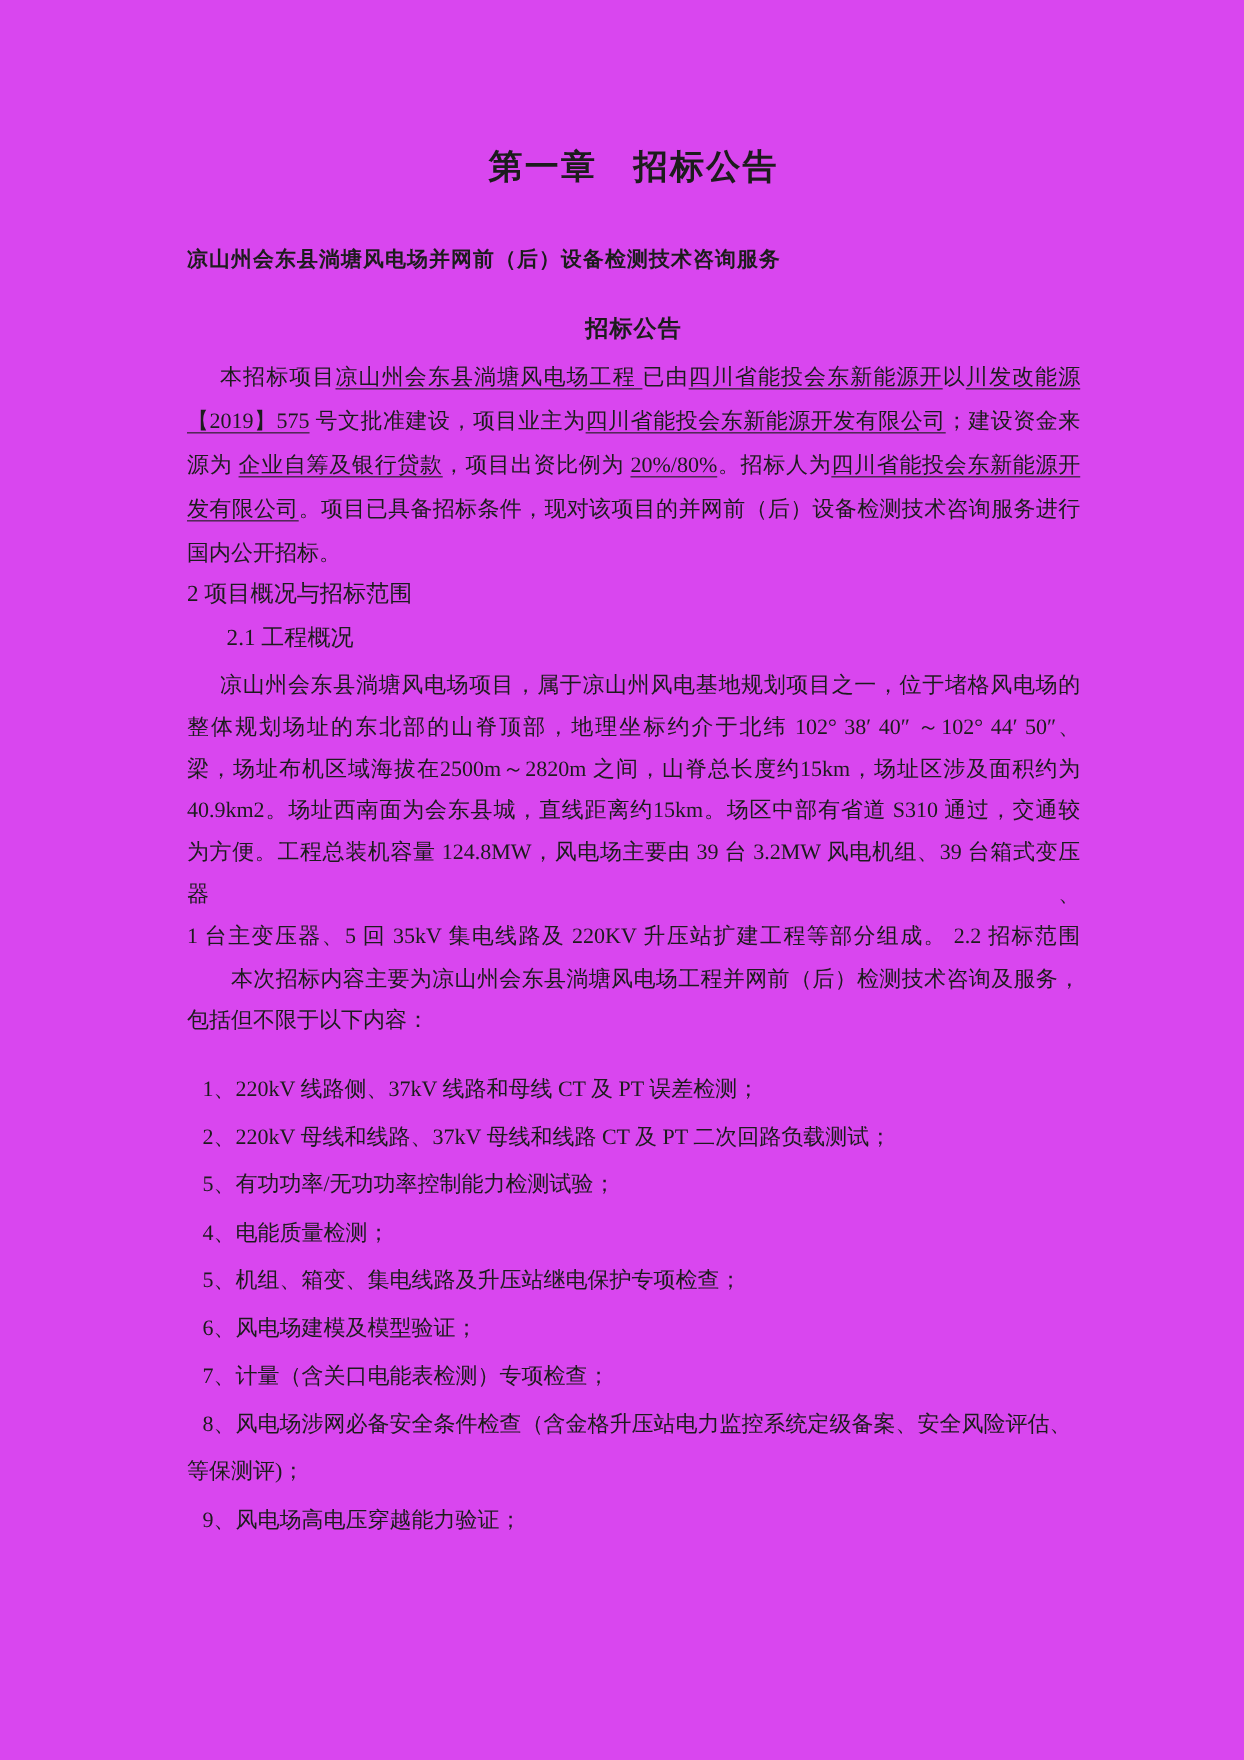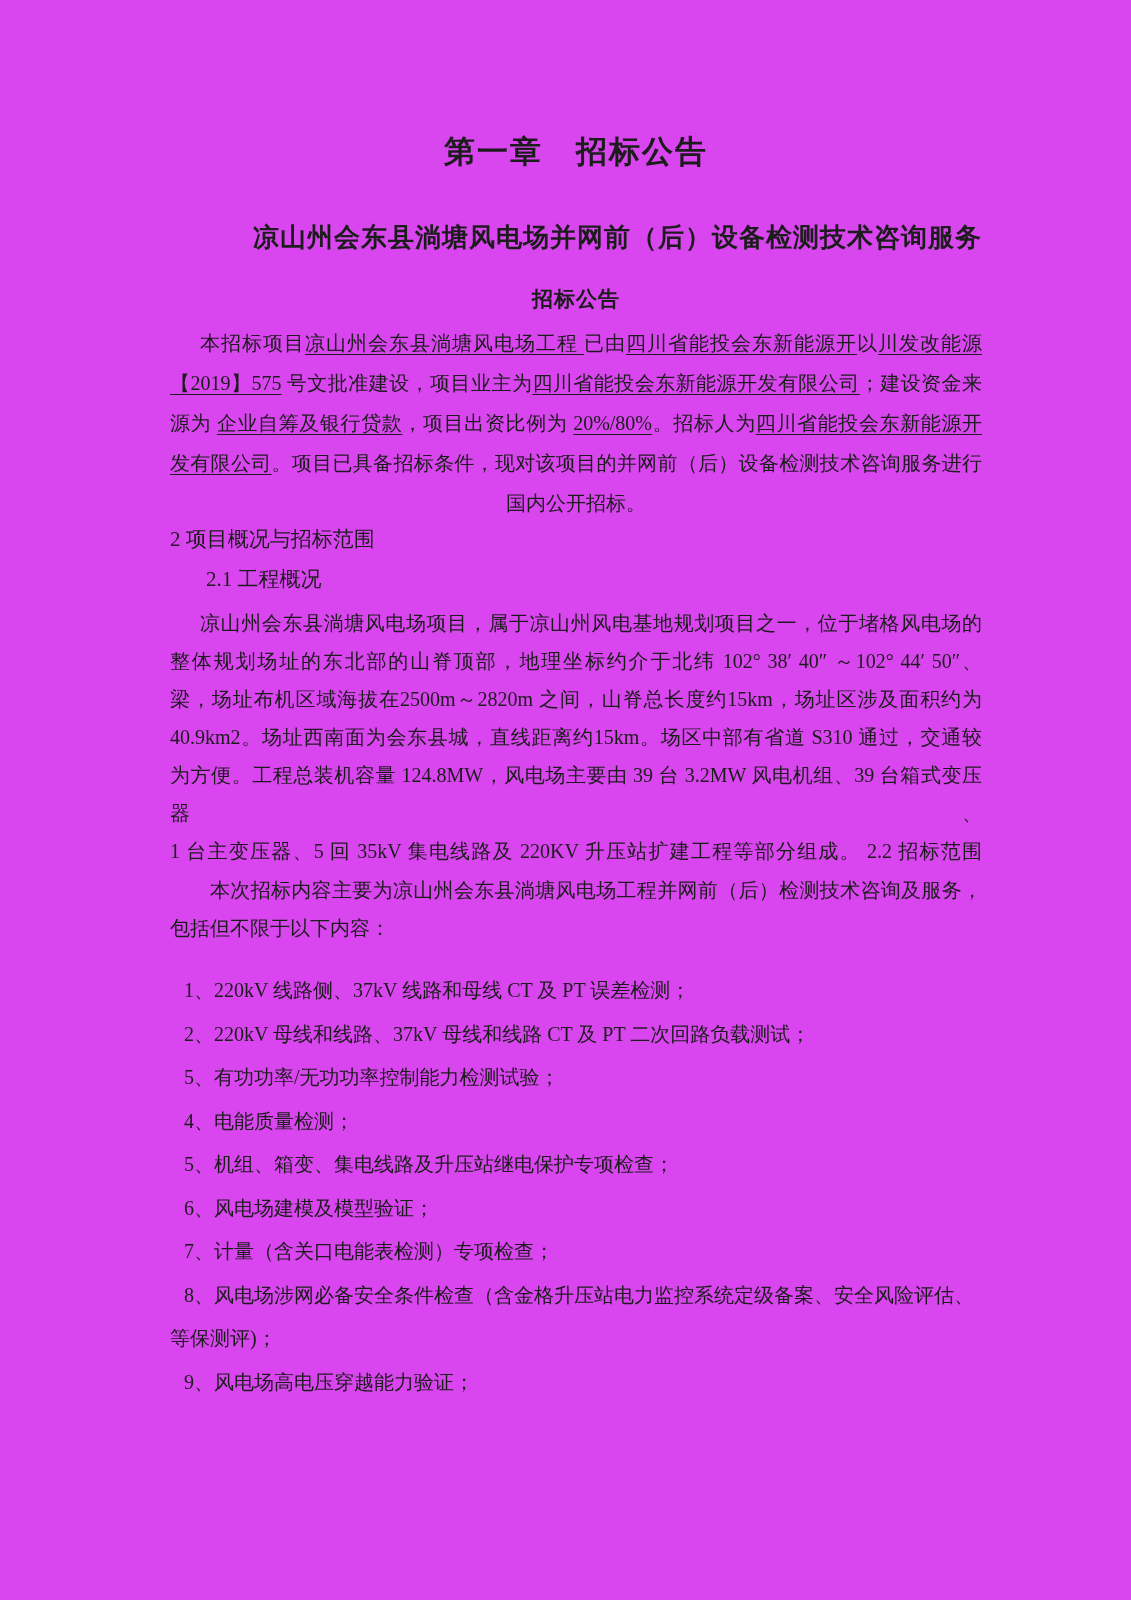--- a/index.html
+++ b/index.html
@@ -16,43 +16,43 @@
 
   .chapter-title {
     margin-top:132px;
     font-size:31px; line-height:40px;
     font-weight:700; text-align:center;
     font-family:"Liberation Sans","DejaVu Sans",sans-serif;
     letter-spacing:2px;
   }
   .project-title {
     margin-top:50px;
-    font-size:26px; line-height:30px;
-    font-weight:700; text-align:right;
+    font-size:19px; line-height:30px;
+    font-weight:700; text-align:left;
     font-family:"Liberation Sans","DejaVu Sans",sans-serif;
     letter-spacing:1px;
   }
   .notice-title {
     margin-top:32px;
     font-size:21px; line-height:30px;
     font-weight:700; text-align:center;
     font-family:"Liberation Sans","DejaVu Sans",sans-serif;
     letter-spacing:1px;
   }
 
   .sec-heading {
     font-size:21px; line-height:30px; font-weight:400;
   }
   .sec1-heading { margin-top:11px; }
   .sec2-heading { margin-top:1px; }
   .sub-heading  { margin-top:10px; padding-left:36px; }
 
   .line { font-size:20px; }
   .para1 { margin-top:9px; }
-  .para1 .line { line-height:40px;text-align:center; }
+  .para1 .line { line-height:40px; }
   .para2 { margin-top:10px; }
   .para2 .line, .para3 .line { line-height:38px; }
   .para3 { margin-top:1px; }
 
   .just { text-align:justify; text-align-last:justify; }
   .ind  { text-indent:30px; }
   .ind2 { text-indent:40px; }
 
   .u { text-decoration:underline; text-underline-offset:4px; text-decoration-thickness:1px; }
 

